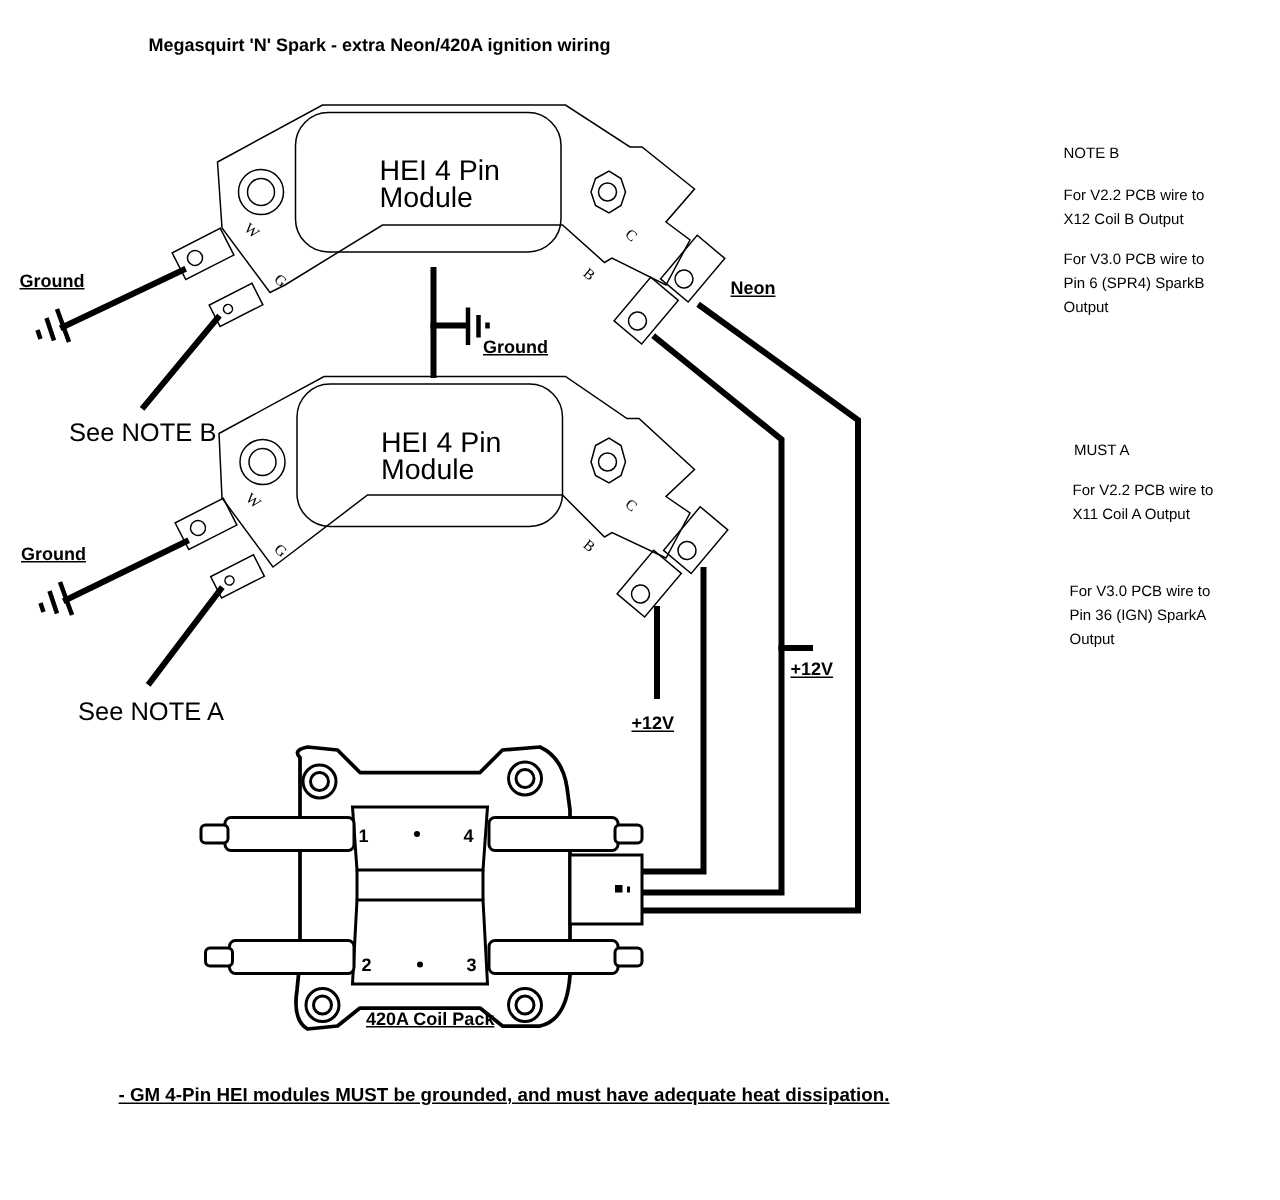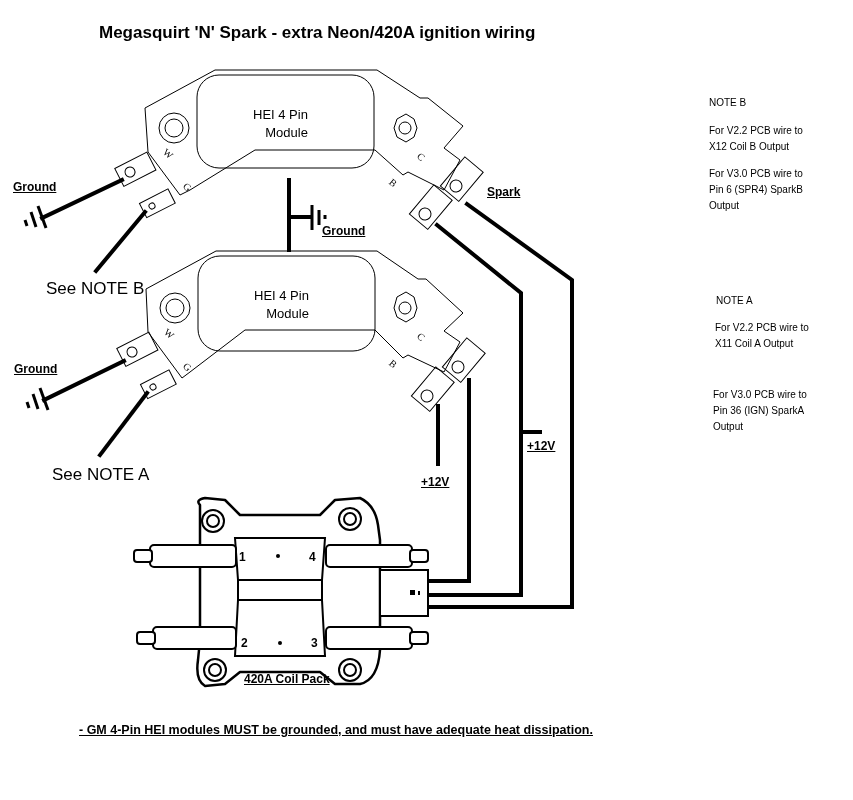--- a/index.html
+++ b/index.html
@@ -1,23 +1,23 @@
 <!DOCTYPE html>
 <html><head>
 <meta charset="utf-8">
 <style>
   html, body { margin: 0; padding: 0; background: #ffffff; }
   body { width: 853px; height: 800px; position: relative; overflow: hidden; font-family: "Liberation Sans", sans-serif; color: #000; }
   .abs { position: absolute; white-space: nowrap; }
-  .title { left: 99px; top: 23px; font-size: 17px; font-weight: bold; }
+  .title { left: 99px; top: 23px; font-size: 12px; font-weight: bold; }
   .note-head { font-size: 10px; }
   .note-text { font-size: 10px; line-height: 16px; white-space: pre-line; }
   .bold-lbl { font-size: 12px; font-weight: bold; text-decoration: underline; }
   .reg-lbl { font-size: 17px; }
-  .mod-lbl { font-size: 13px; line-height: 18px; white-space: pre-line; text-align: right; }
+  .mod-lbl { font-size: 19px; line-height: 18px; white-space: pre-line; }
   .footer { left: 79px; top: 723px; font-size: 12.5px; font-weight: bold; text-decoration: underline; }
   svg#diagram { position: absolute; left: 0; top: 0; }
   .thin { fill: none; stroke: #000; stroke-width: 1; }
   .wire { fill: none; stroke: #000; stroke-width: 4; stroke-linecap: square; }
   .coil-outline { fill: #fff; stroke: #000; stroke-width: 2.5; stroke-linejoin: round; }
   .coil-thin { fill: #fff; stroke: #000; stroke-width: 2; }
   .coil-num { font-family: "Liberation Sans", sans-serif; font-size: 12px; font-weight: bold; }
   .pin-letter { font-family: "Liberation Serif", serif; font-size: 10px; }
 </style>
 </head>
@@ -178,32 +178,32 @@
 <div class="abs mod-lbl" style="left:253px; top:106px;">HEI 4 Pin
 Module</div>
 <div class="abs mod-lbl" style="left:254px; top:287px;">HEI 4 Pin
 Module</div>
 
 <div class="abs bold-lbl" style="left:13px; top:180px;">Ground</div>
 <div class="abs bold-lbl" style="left:322px; top:224px;">Ground</div>
 <div class="abs bold-lbl" style="left:14px; top:362px;">Ground</div>
 <div class="abs reg-lbl" style="left:46px; top:279px;">See NOTE B</div>
 <div class="abs reg-lbl" style="left:52px; top:465px;">See NOTE A</div>
-<div class="abs bold-lbl" style="left:487px; top:185px;">Spark</div>
+<div class="abs bold-lbl" style="left:487px; top:185px;">Neon</div>
 <div class="abs bold-lbl" style="left:421px; top:475px;">+12V</div>
 <div class="abs bold-lbl" style="left:527px; top:439px;">+12V</div>
 <div class="abs bold-lbl" style="left:244px; top:672px;">420A Coil Pack</div>
 
 <div class="abs note-head" style="left:709px; top:97px;">NOTE B</div>
 <div class="abs note-text" style="left:709px; top:123px;">For V2.2 PCB wire to
 X12 Coil B Output</div>
 <div class="abs note-text" style="left:709px; top:166px;">For V3.0 PCB wire to
 Pin 6  (SPR4) SparkB
 Output</div>
 
-<div class="abs note-head" style="left:716px; top:295px;">NOTE A</div>
+<div class="abs note-head" style="left:716px; top:295px;">MUST A</div>
 <div class="abs note-text" style="left:715px; top:320px;">For V2.2 PCB wire to
 X11 Coil A Output</div>
 <div class="abs note-text" style="left:713px; top:387px;">For V3.0 PCB wire to
 Pin 36 (IGN) SparkA
 Output</div>
 
 <div class="abs footer">- GM 4-Pin HEI modules MUST be grounded, and must have adequate heat dissipation.</div>
 
 </body></html>

